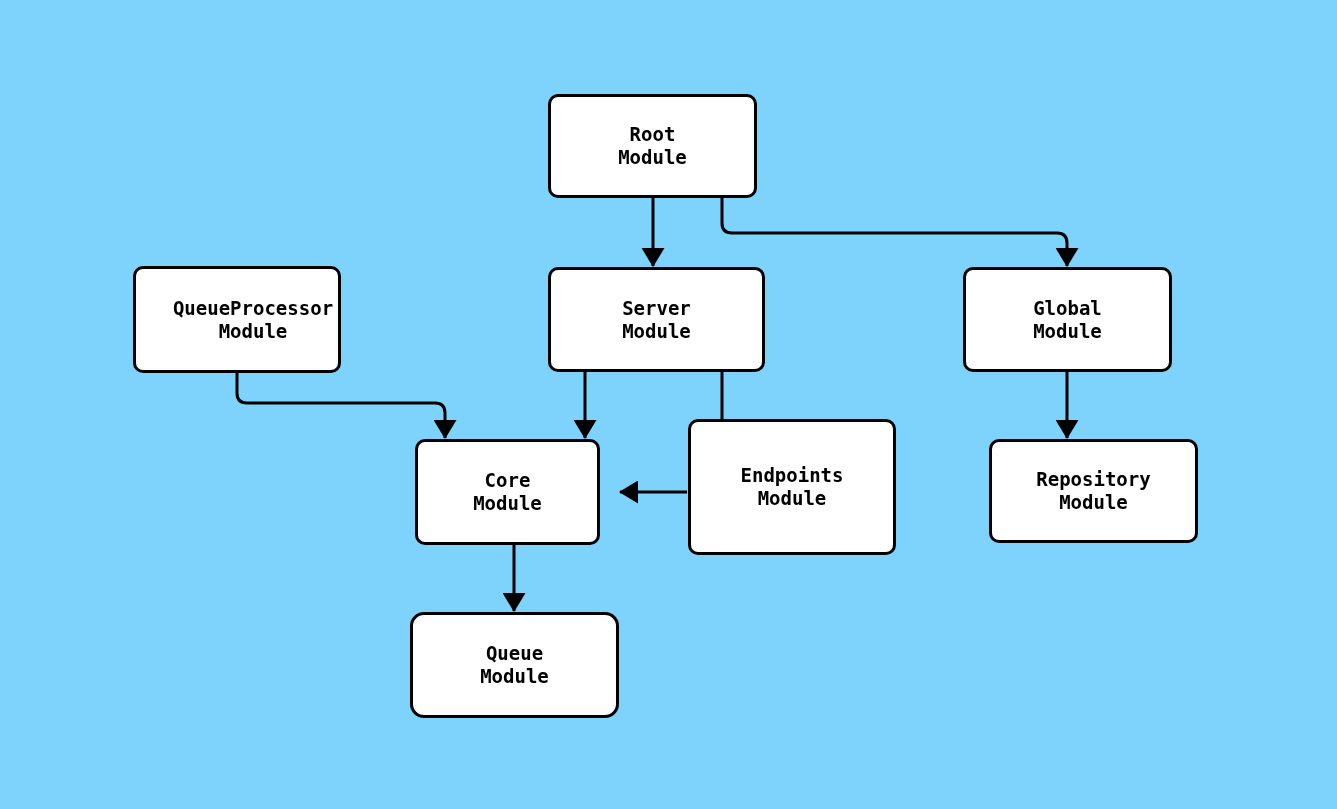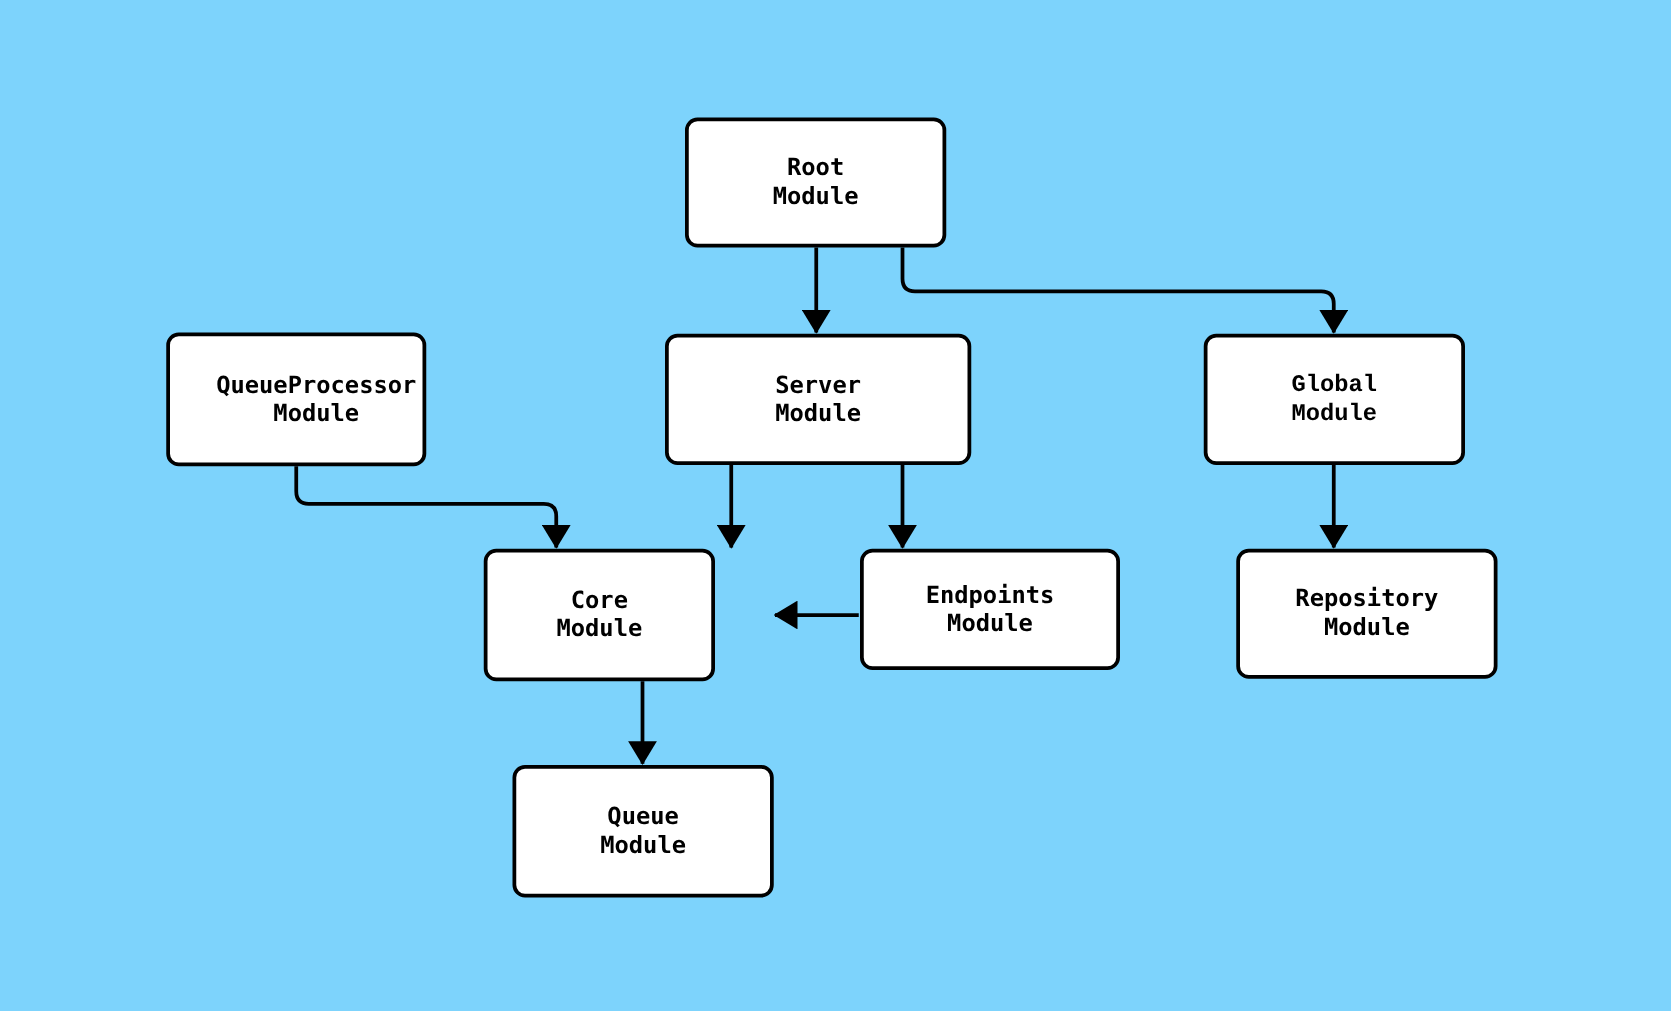--- a/index.html
+++ b/index.html
@@ -78,43 +78,43 @@
   <div class="node" style="left:548px; top:94px; width:209px; height:104px;">
     <span class="node-label">Root
 Module</span>
   </div>
 
   <div class="node" style="left:133px; top:266px; width:208px; height:107px;padding-left:32px;">
     <span class="node-label">QueueProcessor
 Module</span>
   </div>
 
-  <div class="node" style="left:532px; top:267px; width:245px; height:105px;">
+  <div class="node" style="left:548px; top:267px; width:217px; height:105px;">
     <span class="node-label">Server
 Module</span>
   </div>
 
-  <div class="node" style="left:963px; top:267px; width:209px; height:105px;font-family:Liberation Mono, monospace;">
+  <div class="node" style="left:963px; top:267px; width:209px; height:105px;">
     <span class="node-label">Global
 Module</span>
   </div>
 
-  <div class="node" style="left:387px; top:439px; width:185px; height:106px;">
+  <div class="node" style="left:415px; top:439px; width:185px; height:106px;">
     <span class="node-label">Core
 Module</span>
   </div>
 
-  <div class="node" style="left:688px; top:439px; width:208px; height:97px;">
+  <div class="node" style="left:688px; top:419px; width:208px; height:136px;">
     <span class="node-label">Endpoints
 Module</span>
   </div>
 
   <div class="node" style="left:989px; top:439px; width:209px; height:104px;">
     <span class="node-label">Repository
 Module</span>
   </div>
 
-  <div class="node" style="left:410px; top:612px; width:209px; height:106px;">
+  <div class="node" style="left:410px; top:612px; width:209px; height:106px;border-radius:14px;">
     <span class="node-label">Queue
 Module</span>
   </div>
 
 </div>
 
 </body></html>

